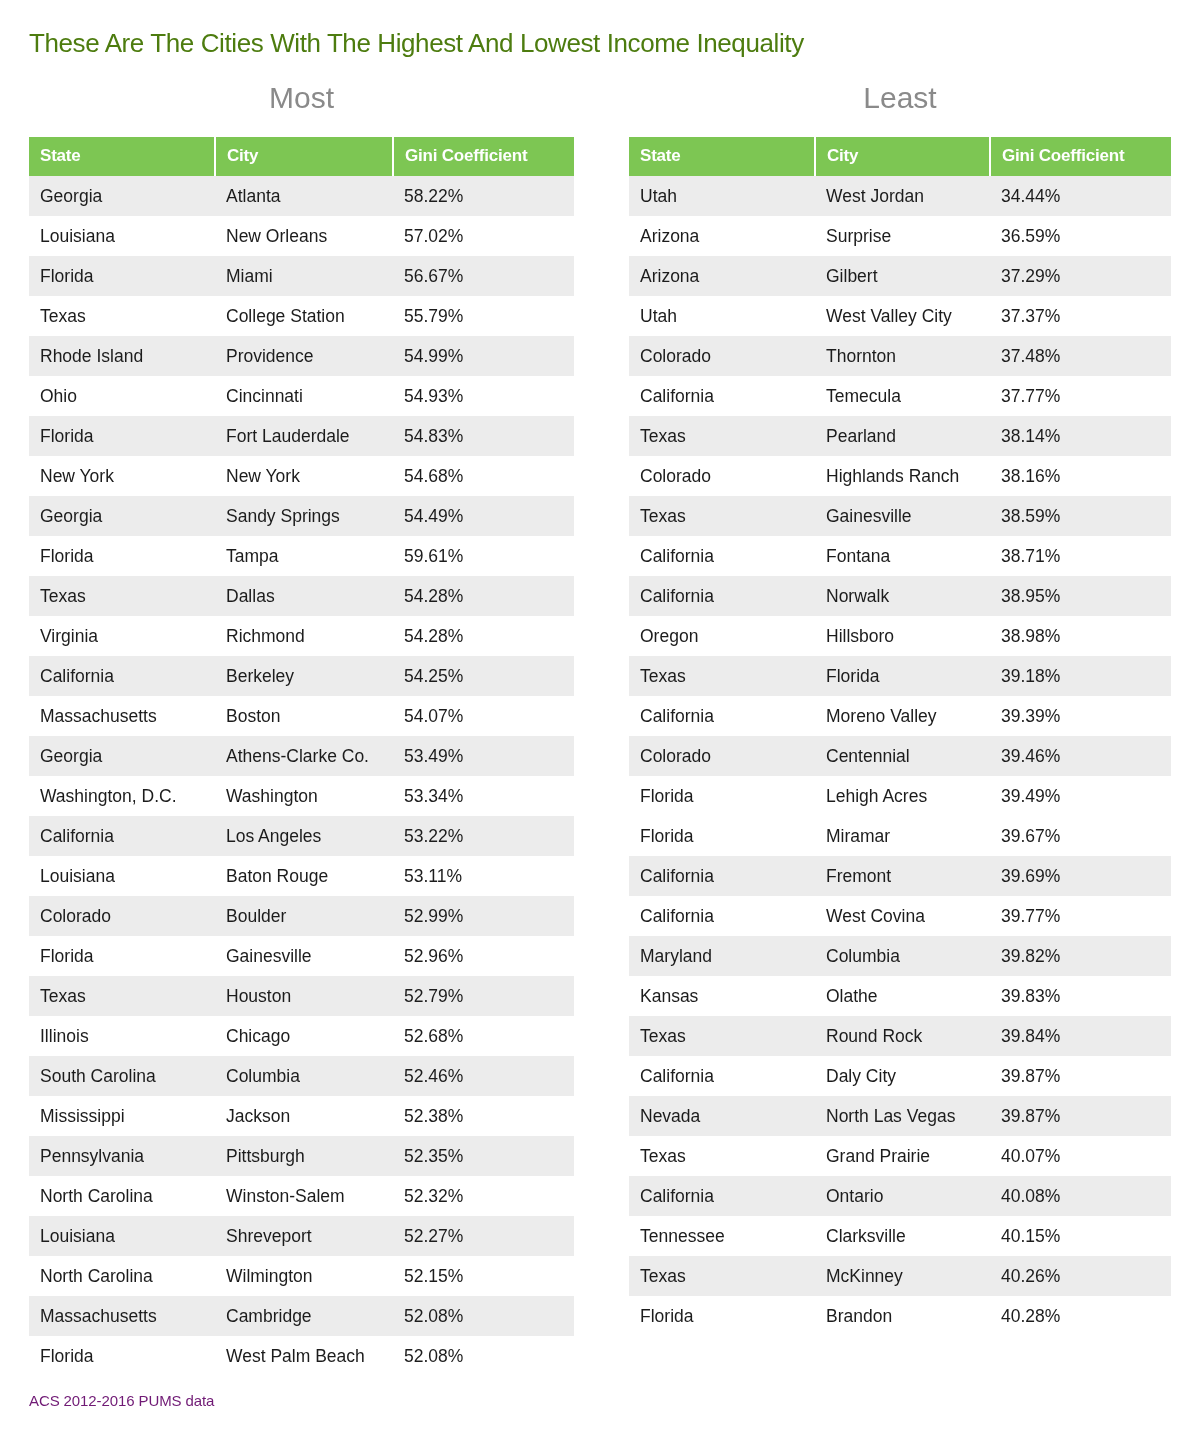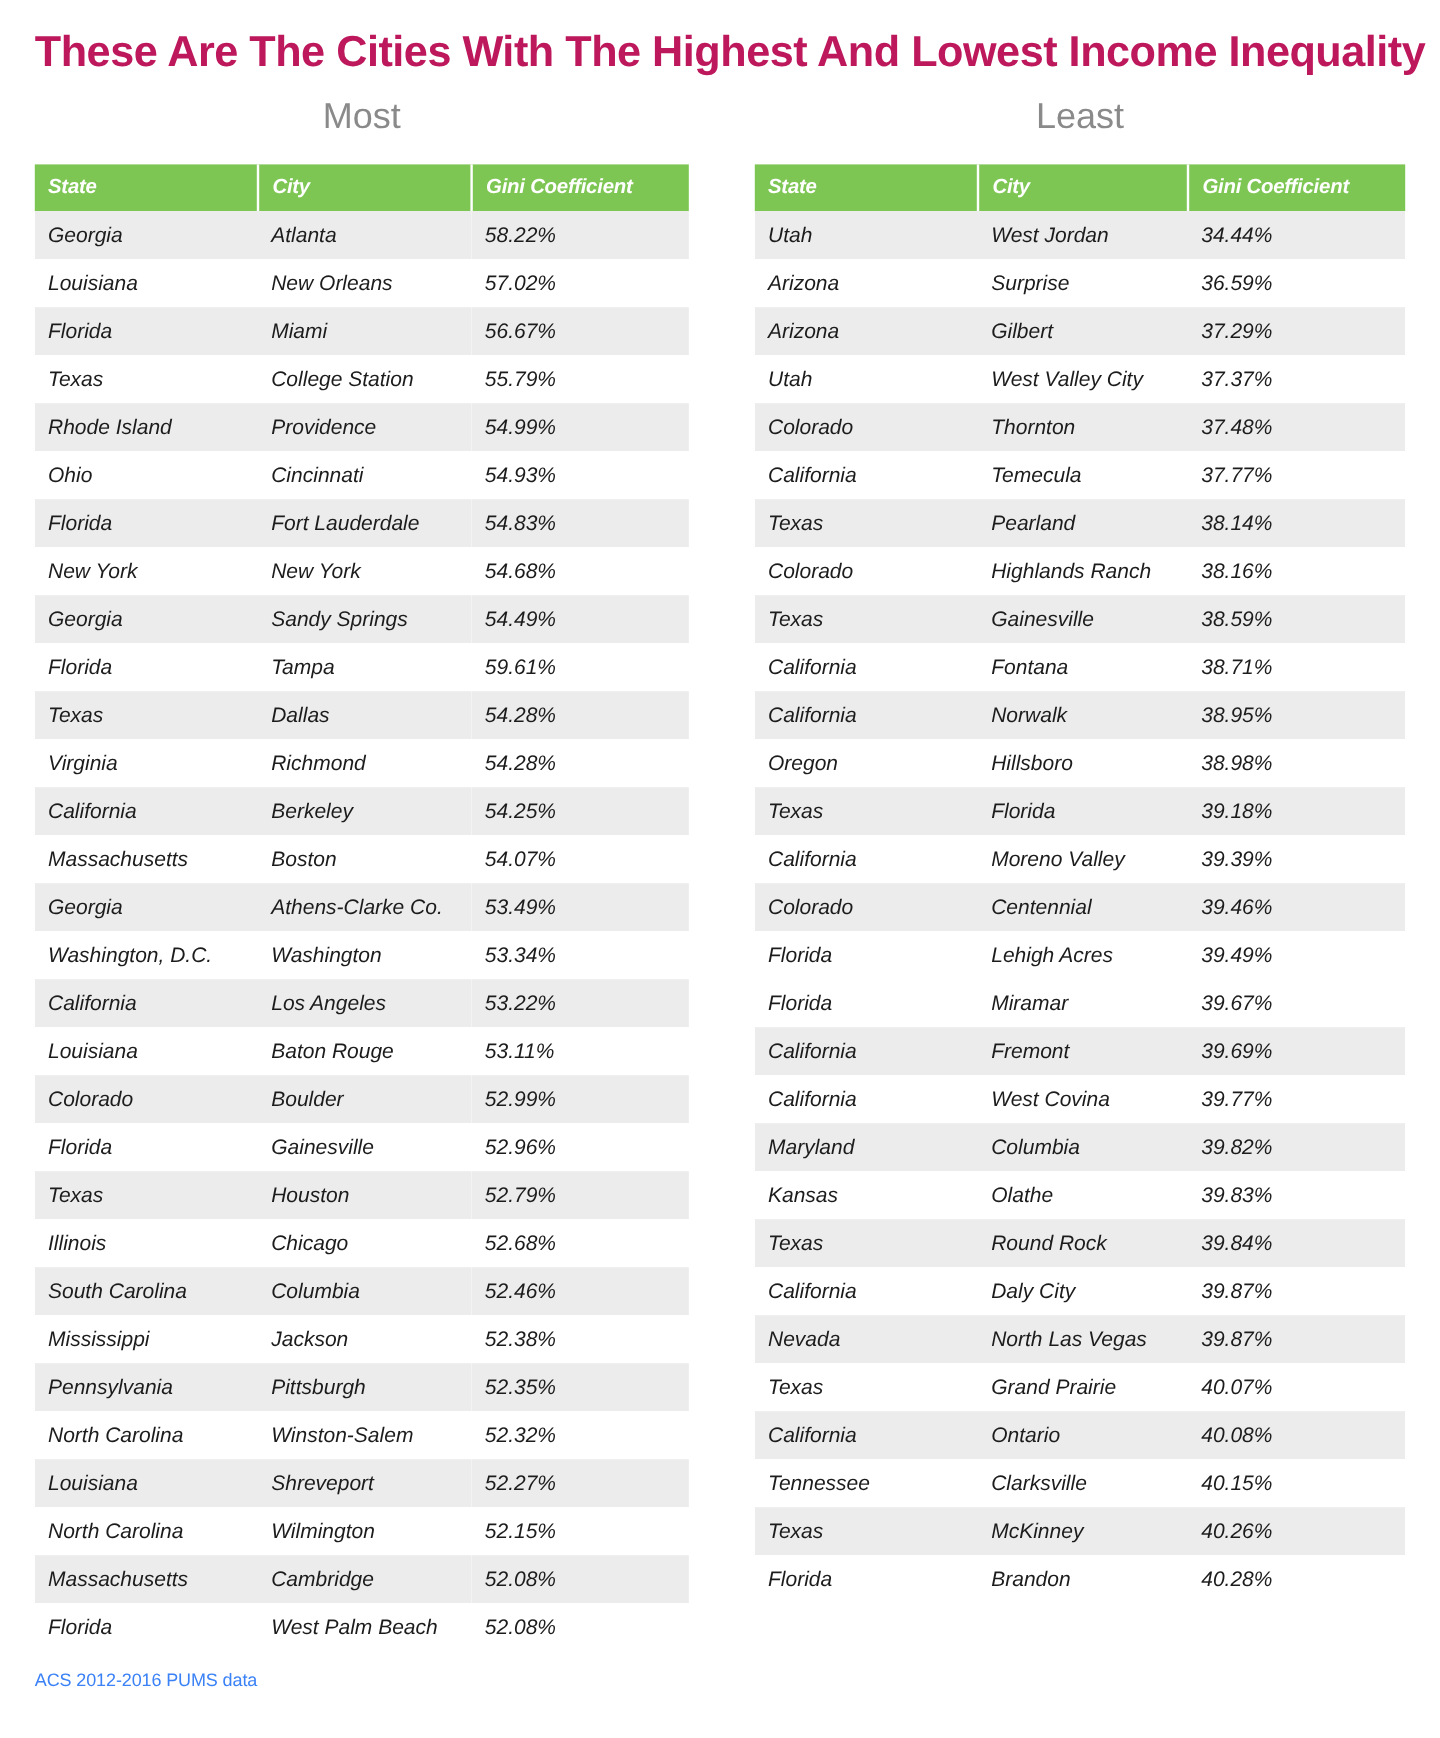--- a/index.html
+++ b/index.html
@@ -20,24 +20,24 @@
     height: 1448px;
     position: relative;
     box-sizing: border-box;
   }
 
   .title {
     position: absolute;
     left: 29px;
     top: 22px;
     width: 1150px;
-    font-size: 36px;
-    font-weight: bold;
+    font-size: 26px;
+    font-weight: normal;
     letter-spacing: -0.4px;
-    color: #be185d;
+    color: #4d7c0f;
     line-height: 42px;
     white-space: nowrap;
   }
 
   .subtitle-row {
     position: absolute;
     top: 78px;
     left: 0;
     width: 1200px;
     height: 44px;
@@ -65,21 +65,20 @@
     position: absolute;
     top: 0;
   }
   .tbl-wrap.left  { left: 29px;  width: 545px; }
   .tbl-wrap.right { left: 629px; width: 542px; }
 
   table.gini {
     border-collapse: collapse;
     width: 100%;
     table-layout: fixed;
-    font-style: italic;
   }
   table.gini thead th {
     background: #7dc653;
     color: #ffffff;
     font-size: 17px;
     font-weight: bold;
     text-align: left;
     padding: 9px 0 10px 11px;
     letter-spacing: -0.2px;
     height: 20px;
@@ -109,21 +108,21 @@
   
   .tbl-wrap.right col.c-state { width: 186px; }
   .tbl-wrap.right col.c-city  { width: 175px; }
   .tbl-wrap.right col.c-gini  { width: 181px; }
 
   .source {
     position: absolute;
     left: 29px;
     top: 1392px;
     font-size: 15px;
-    color: #3b82f6;
+    color: #701a75;
     letter-spacing: -0.1px;
     white-space: nowrap;
   }
 </style>
 </head>
 <body>
 
 <div id="page">
 
   <div class="title">These Are The Cities With The Highest And Lowest Income Inequality</div>

